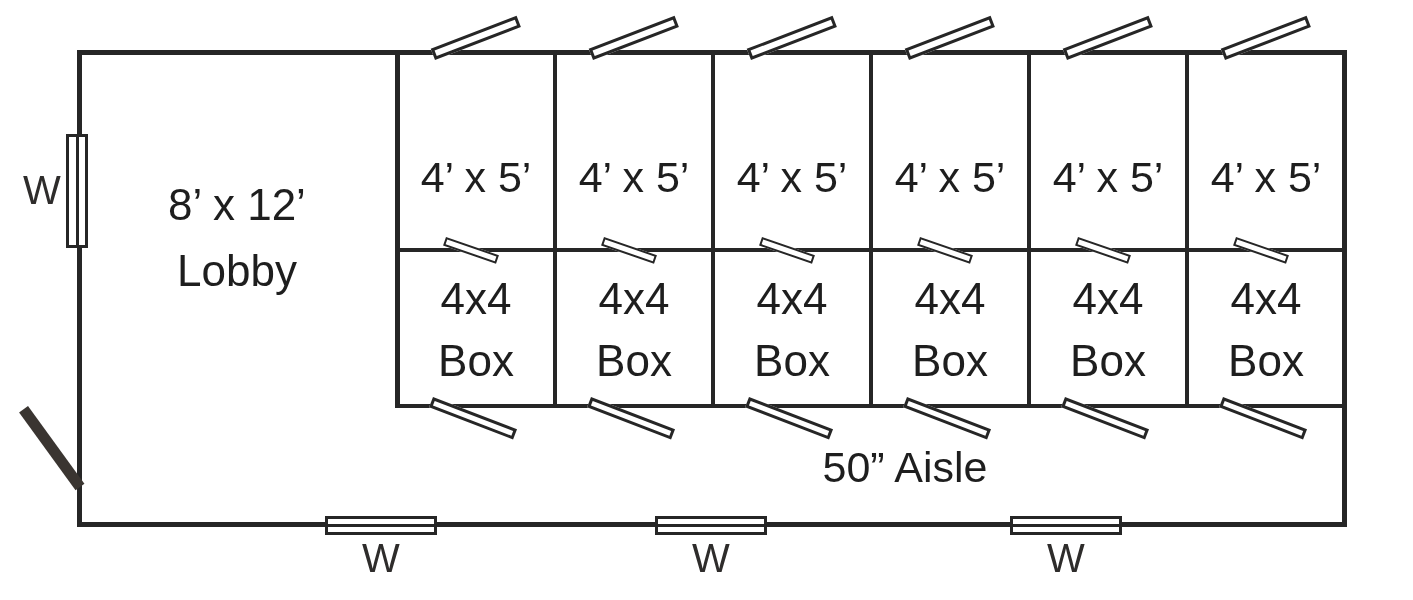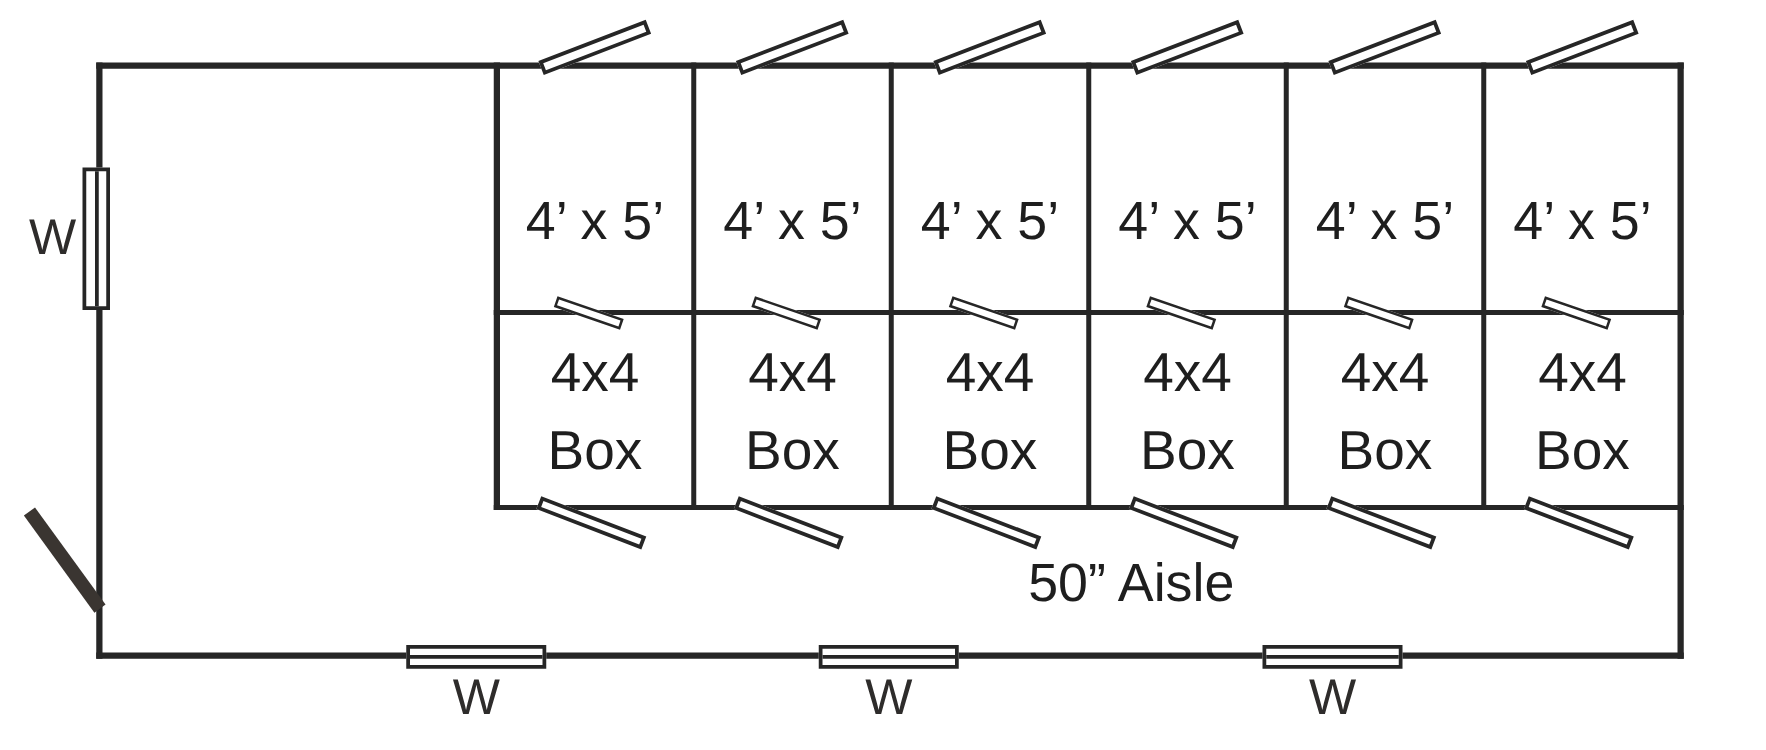--- a/index.html
+++ b/index.html
@@ -132,20 +132,22 @@
       <div class="pane"></div>
     </div>
   <div class="window window-bottom" style="left:655px;">
       <div class="pane"></div>
     </div>
   <div class="window window-bottom" style="left:1010px;">
       <div class="pane"></div>
     </div>
 
   <div class="label lobby-label">
+    <div>8’ x 12’</div>
+    <div>Lobby</div>
   </div>
 
   <div class="label unit-label" style="left:399px;">4’ x 5’</div>
   <div class="label unit-label" style="left:557px;">4’ x 5’</div>
   <div class="label unit-label" style="left:715px;">4’ x 5’</div>
   <div class="label unit-label" style="left:873px;">4’ x 5’</div>
   <div class="label unit-label" style="left:1031px;">4’ x 5’</div>
   <div class="label unit-label" style="left:1189px;">4’ x 5’</div>
 
   <div class="label box-label" style="left:399px;">

